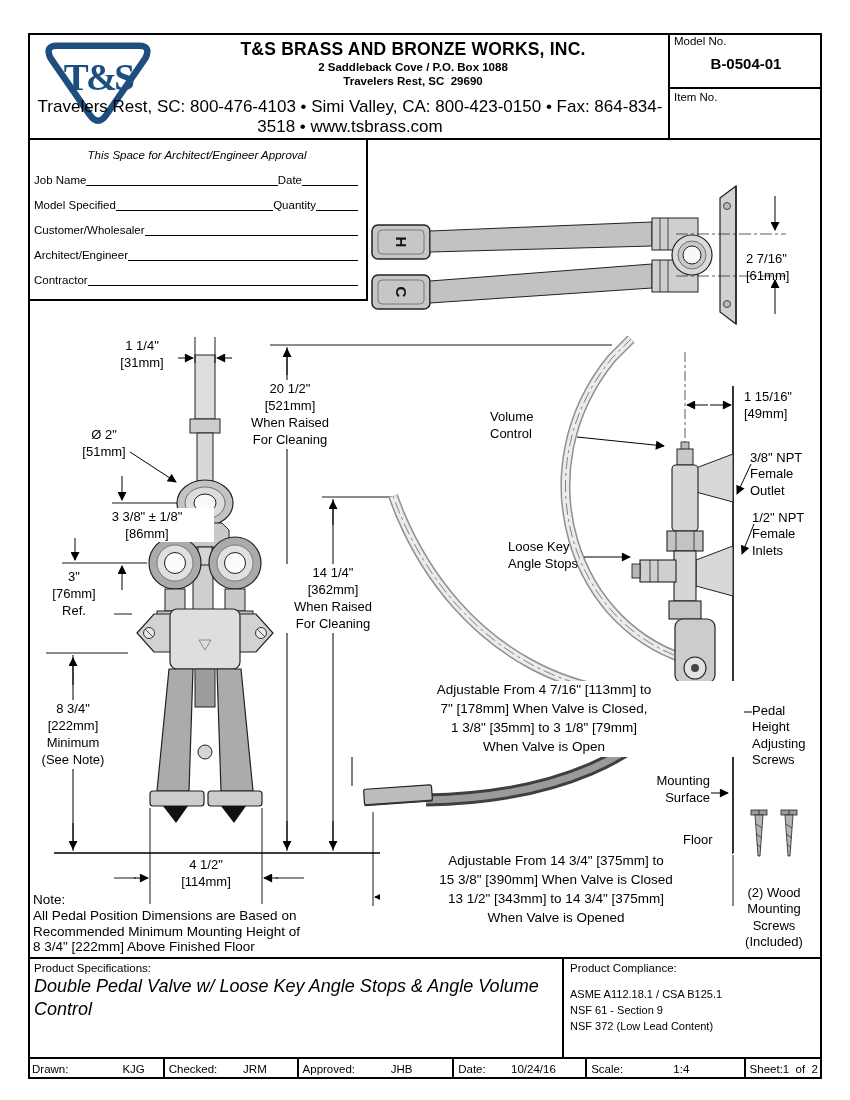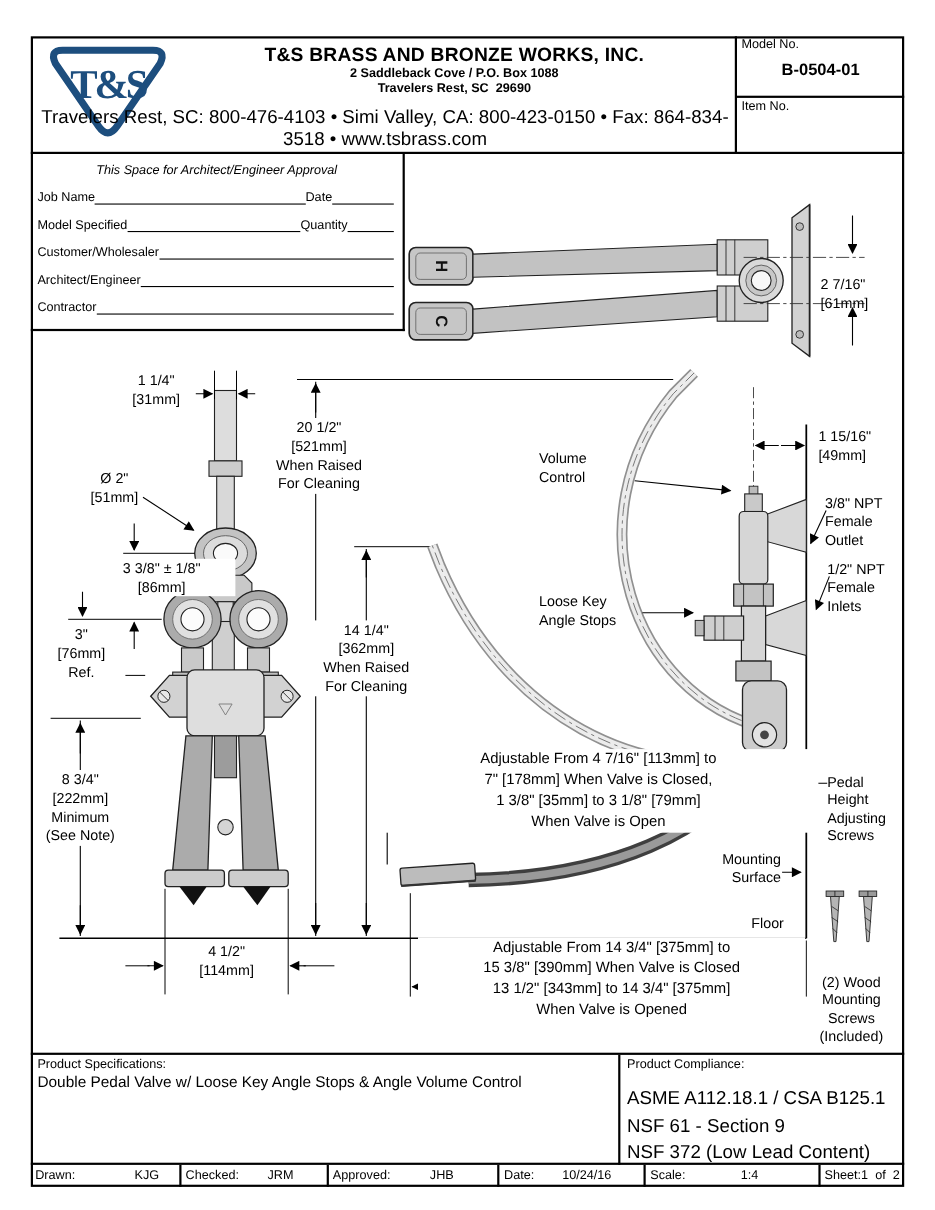--- a/index.html
+++ b/index.html
@@ -31,23 +31,23 @@
   .lbl{position:absolute;font-size:13px;line-height:1.32;white-space:pre-line;}
   .sm{line-height:1.25;}
   .tc{text-align:center;}
   .tr{text-align:right;}
   .bg{background:#fff;}
   .big{font-size:13.5px;line-height:1.4;}
   #note{position:absolute;left:5px;top:752px;width:340px;font-size:13.5px;line-height:1.17;white-space:pre-line;}
   
   #specs{left:28px;top:957px;width:794px;height:100px;border-top:2px solid #000;box-sizing:border-box;}
   #spec-left{position:absolute;left:0;top:0;width:534px;height:90px;padding:3px 6px;box-sizing:border-box;}
-  #spec-desc{font-size:14px;margin-top:1px;width:505px;line-height:1.25;}
+  #spec-desc{font-size:18px;margin-top:1px;width:505px;line-height:1.25;font-style:italic;}
   #spec-right{position:absolute;left:534px;top:0;width:260px;height:100px;border-left:2px solid #000;box-sizing:border-box;padding:3px 6px;}
-  .comp-line{font-size:17px;line-height:1.45;}
+  .comp-line{font-size:11px;line-height:1.45;}
   #comp-lines{margin-top:13px;}
   
   #titleblock{left:28px;top:1057px;width:794px;height:22px;border-top:2px solid #000;box-sizing:border-box;display:flex;}
   .tb-cell{display:flex;align-items:center;font-size:11.5px;border-left:2px solid #000;box-sizing:border-box;padding:0 4px;}
   .tb-cell:first-child{border-left:none;gap:40px;}
   .tb-lab{}
   .tb-val{flex:1;text-align:center;white-space:pre;}
   
   #logo{position:absolute;left:14px;top:7px;}
 </style>
@@ -317,41 +317,45 @@
   <div class="lbl" style="left:462px;top:268px;width:84px">Volume
 Control</div>
   <div class="lbl" style="left:716px;top:248px;width:78px">1 15/16"
 [49mm]</div>
   <div class="lbl sm" style="left:722px;top:310px;width:72px">3/8" NPT
 Female
 Outlet</div>
   <div class="lbl sm" style="left:724px;top:370px;width:70px">1/2" NPT
 Female
 Inlets</div>
-  <div class="lbl" style="left:462px;top:398px;width:94px">Loose Key
+  <div class="lbl" style="left:480px;top:398px;width:94px">Loose Key
 Angle Stops</div>
   <div class="lbl tc bg big" style="left:316px;top:541px;width:400px">Adjustable From 4 7/16" [113mm] to
 7" [178mm] When Valve is Closed,
 1 3/8" [35mm] to 3 1/8" [79mm]
 When Valve is Open</div>
   <div class="lbl sm" style="left:724px;top:563px;width:70px">Pedal
 Height
 Adjusting
 Screws</div>
   <div class="lbl tr" style="left:606px;top:632px;width:76px">Mounting
 Surface</div>
   <div class="lbl" style="left:655px;top:691px;width:44px">Floor</div>
   <div class="lbl tc bg big" style="left:352px;top:712px;width:352px">Adjustable From 14 3/4" [375mm] to
 15 3/8" [390mm] When Valve is Closed
 13 1/2" [343mm] to 14 3/4" [375mm]
 When Valve is Opened</div>
   <div class="lbl tc sm" style="left:700px;top:745px;width:92px">(2) Wood
 Mounting
 Screws
 (Included)</div>
+  <div id="note">Note:
+All Pedal Position Dimensions are Based on
+Recommended Minimum Mounting Height of
+8 3/4" [222mm] Above Finished Floor</div>
 </div>
 
 <div class="abs" id="specs">
   <div id="spec-left">
     <div class="cell-lab">Product Specifications:</div>
     <div id="spec-desc">Double Pedal Valve w/ Loose Key Angle Stops &amp; Angle Volume Control</div>
   </div>
   <div id="spec-right">
     <div class="cell-lab">Product Compliance:</div>
     <div id="comp-lines">

